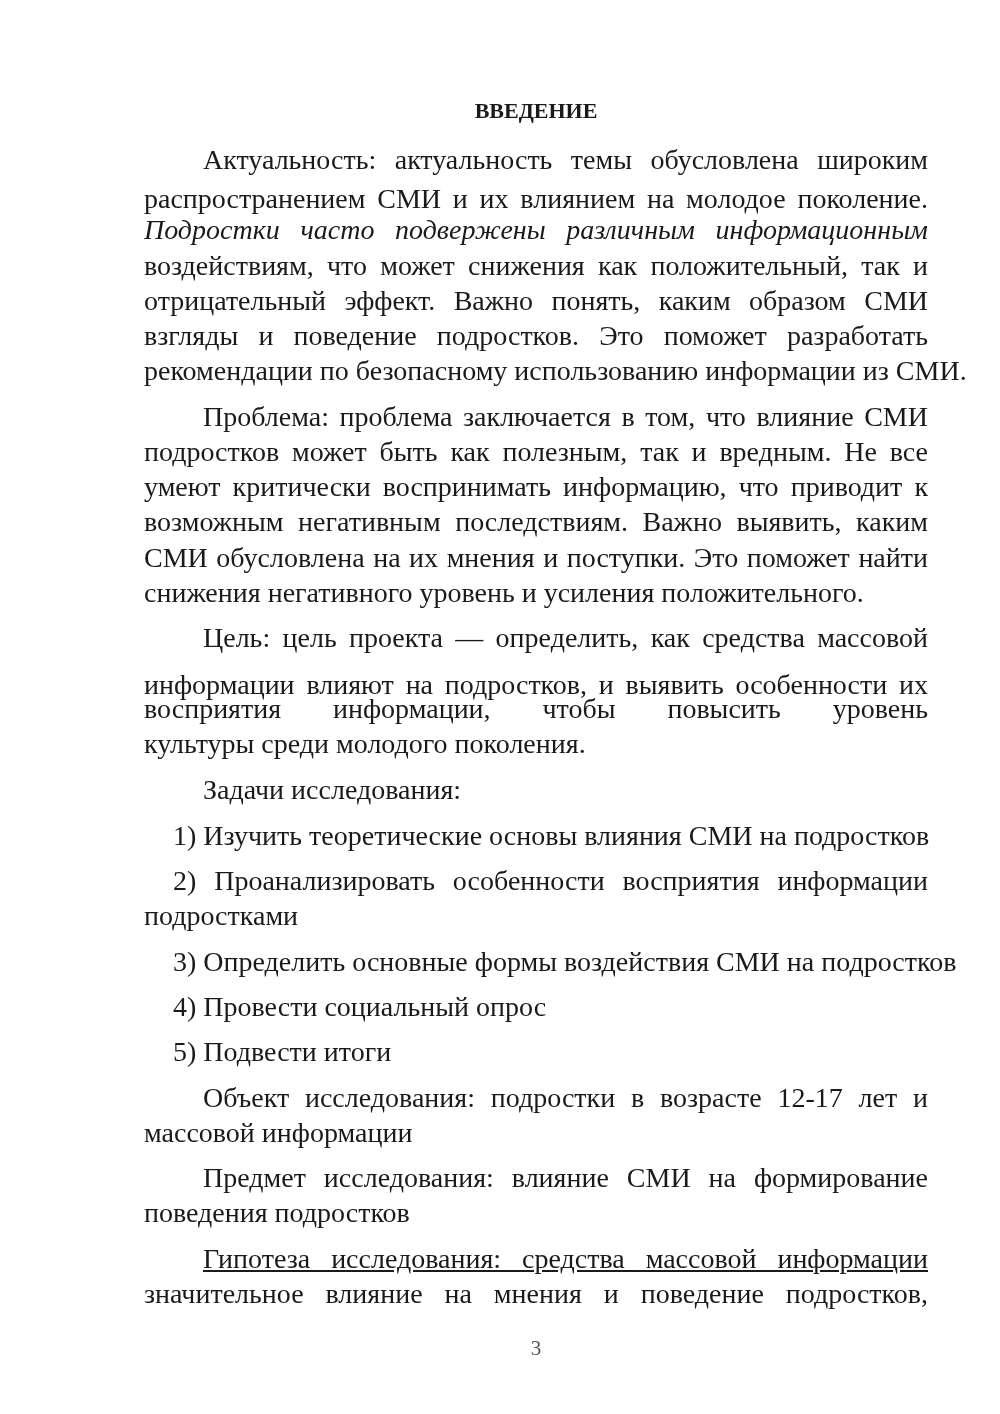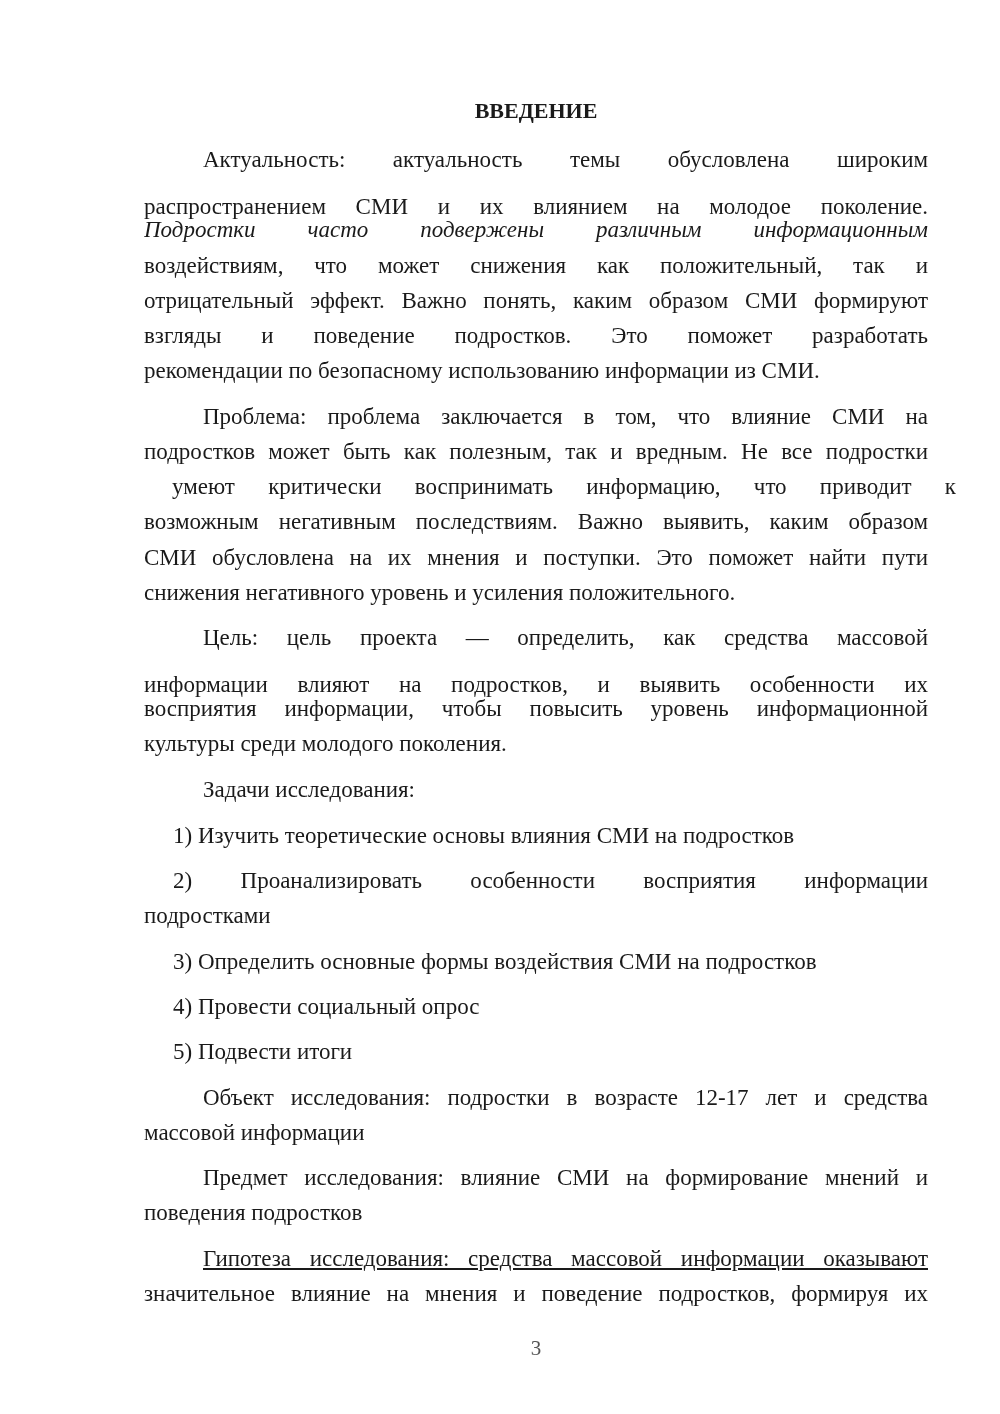--- a/index.html
+++ b/index.html
@@ -1,43 +1,43 @@
 <!DOCTYPE html>
 <html><head>
 <meta charset="utf-8">
 <style>
   html, body { margin: 0; padding: 0; background: #ffffff; }
   body { width: 1000px; height: 1414px; position: relative; overflow: hidden;
          font-family: "Liberation Serif", "DejaVu Serif", serif; color: #1a1a1a; }
-  .line { position: absolute; left: 144px; width: 784px; font-size: 23px; line-height: 30px;
+  .line { position: absolute; left: 144px; width: 784px; font-size: 28px; line-height: 30px;
           white-space: nowrap; }
   .j { text-align: justify; text-align-last: justify; white-space: normal; height: 30px; overflow: hidden; }
   .ind { left: 203px; width: 725px; }
   .ind2 { left: 173px; width: 755px; }
   .title { position: absolute; left: 0; width: 1072px; text-align: center; top: 96px;
            font-size: 22px; font-weight: bold; line-height: 30px; }
   .pagenum { position: absolute; left: 0; width: 1072px; text-align: center; top: 1333px;
              font-size: 21px; color: #555; line-height: 30px; }
 </style>
 </head>
 <body>
 
 <div>
   <div class="title">ВВЕДЕНИЕ</div>
   <div id="body-lines">
       <div class="line ind j" style="top: 145px;">Актуальность: актуальность темы обусловлена широким</div>
-      <div class="line j" style="top: 192px;">распространением СМИ и их влиянием на молодое поколение.</div>
+      <div class="line j" style="top: 184px;">распространением СМИ и их влиянием на молодое поколение.</div>
       <div class="line j" style="top: 215px; font-style: italic;">Подростки часто подвержены различным информационным</div>
       <div class="line j" style="top: 251px;">воздействиям, что может снижения как положительный, так и</div>
       <div class="line j" style="top: 286px;">отрицательный эффект. Важно понять, каким образом СМИ формируют</div>
       <div class="line j" style="top: 321px;">взгляды и поведение подростков. Это поможет разработать</div>
       <div class="line" style="top: 356px;">рекомендации по безопасному использованию информации из СМИ.</div>
       <div class="line ind j" style="top: 402px;">Проблема: проблема заключается в том, что влияние СМИ на</div>
       <div class="line j" style="top: 437px;">подростков может быть как полезным, так и вредным. Не все подростки</div>
-      <div class="line j" style="top: 472px; margin-left: 28px;">умеют критически воспринимать информацию, что приводит к</div>
+      <div class="line j" style="top: 472px;">умеют критически воспринимать информацию, что приводит к</div>
       <div class="line j" style="top: 507px;">возможным негативным последствиям. Важно выявить, каким образом</div>
       <div class="line j" style="top: 543px;">СМИ обусловлена на их мнения и поступки. Это поможет найти пути</div>
       <div class="line" style="top: 578px;">снижения негативного уровень и усиления положительного.</div>
       <div class="line ind j" style="top: 623px;">Цель: цель проекта — определить, как средства массовой</div>
       <div class="line j" style="top: 658px; margin-top: 12px;">информации влияют на подростков, и выявить особенности их</div>
       <div class="line j" style="top: 694px;">восприятия информации, чтобы повысить уровень информационной</div>
       <div class="line" style="top: 729px;">культуры среди молодого поколения.</div>
       <div class="line ind" style="top: 775px;">Задачи исследования:</div>
       <div class="line ind2" style="top: 821px;">1) Изучить теоретические основы влияния СМИ на подростков</div>
       <div class="line ind2 j" style="top: 866px;">2) Проанализировать особенности восприятия информации</div>

